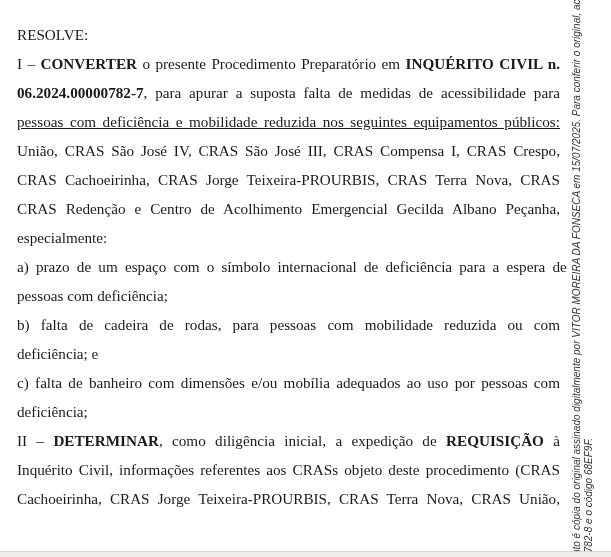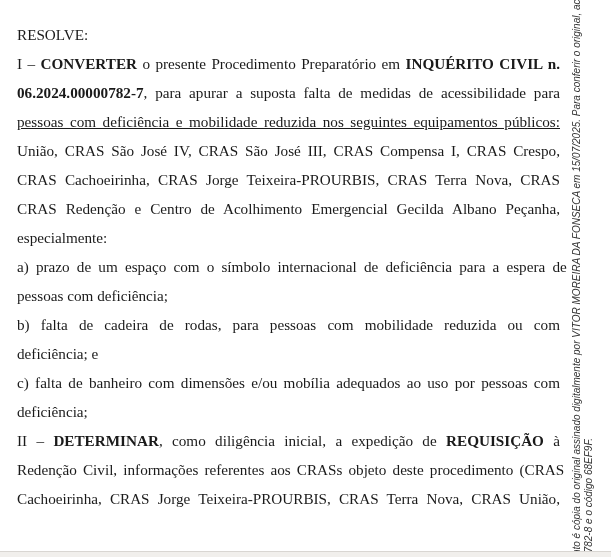--- a/index.html
+++ b/index.html
@@ -44,21 +44,21 @@
       <div class="line" style="white-space: nowrap; display: block; word-spacing: 4.49023px;"><span>CRAS Cachoeirinha, CRAS Jorge Teixeira-PROURBIS, CRAS Terra Nova, CRAS</span></div>
       <div class="line" style="white-space: nowrap; display: block; word-spacing: 5.16146px;"><span>CRAS Redenção e Centro de Acolhimento Emergencial Gecilda Albano Peçanha,</span></div>
       <div class="line last"><span>especialmente:</span></div>
       <div class="line" style="white-space: nowrap; display: block; word-spacing: 3.36384px;"><span>a) prazo de um espaço com o símbolo internacional de deficiência para a espera de</span></div>
       <div class="line last"><span>pessoas com deficiência;</span></div>
       <div class="line" style="white-space: nowrap; display: block; word-spacing: 7.33073px;"><span>b) falta de cadeira de rodas, para pessoas com mobilidade reduzida ou com</span></div>
       <div class="line last"><span>deficiência; e</span></div>
       <div class="line" style="white-space: nowrap; display: block; word-spacing: 2.48077px;"><span>c) falta de banheiro com dimensões e/ou mobília adequados ao uso por pessoas com</span></div>
       <div class="line last"><span>deficiência;</span></div>
       <div class="line" style="white-space: nowrap; display: block; word-spacing: 5.53594px;"><span>II – </span><b>DETERMINAR</b><span>, como diligência inicial, a expedição de </span><b>REQUISIÇÃO</b><span> à</span></div>
-      <div class="line" style="white-space: nowrap; display: block; word-spacing: 2.3125px;"><span>Redenção Civil, informações referentes aos CRASs objeto deste procedimento (CRAS</span></div>
+      <div class="line" style="white-space: nowrap; display: block; word-spacing: 2.3125px;"><span>Inquérito Civil, informações referentes aos CRASs objeto deste procedimento (CRAS</span></div>
       <div class="line" style="white-space: nowrap; display: block; word-spacing: 4.33594px;"><span>Cachoeirinha, CRAS Jorge Teixeira-PROURBIS, CRAS Terra Nova, CRAS União,</span></div>
     </div>
 </div>
 
 <div class="margin-stamp">
   <span class="l1">mento é cópia do original assinado digitalmente por VITOR MOREIRA DA FONSECA em 15/07/2025. Para conferir o original, ace</span>
   <span class="l2">000782-8 e o código 68EF9F.</span>
 </div>
 
 <div class="bottom-bar"></div>

